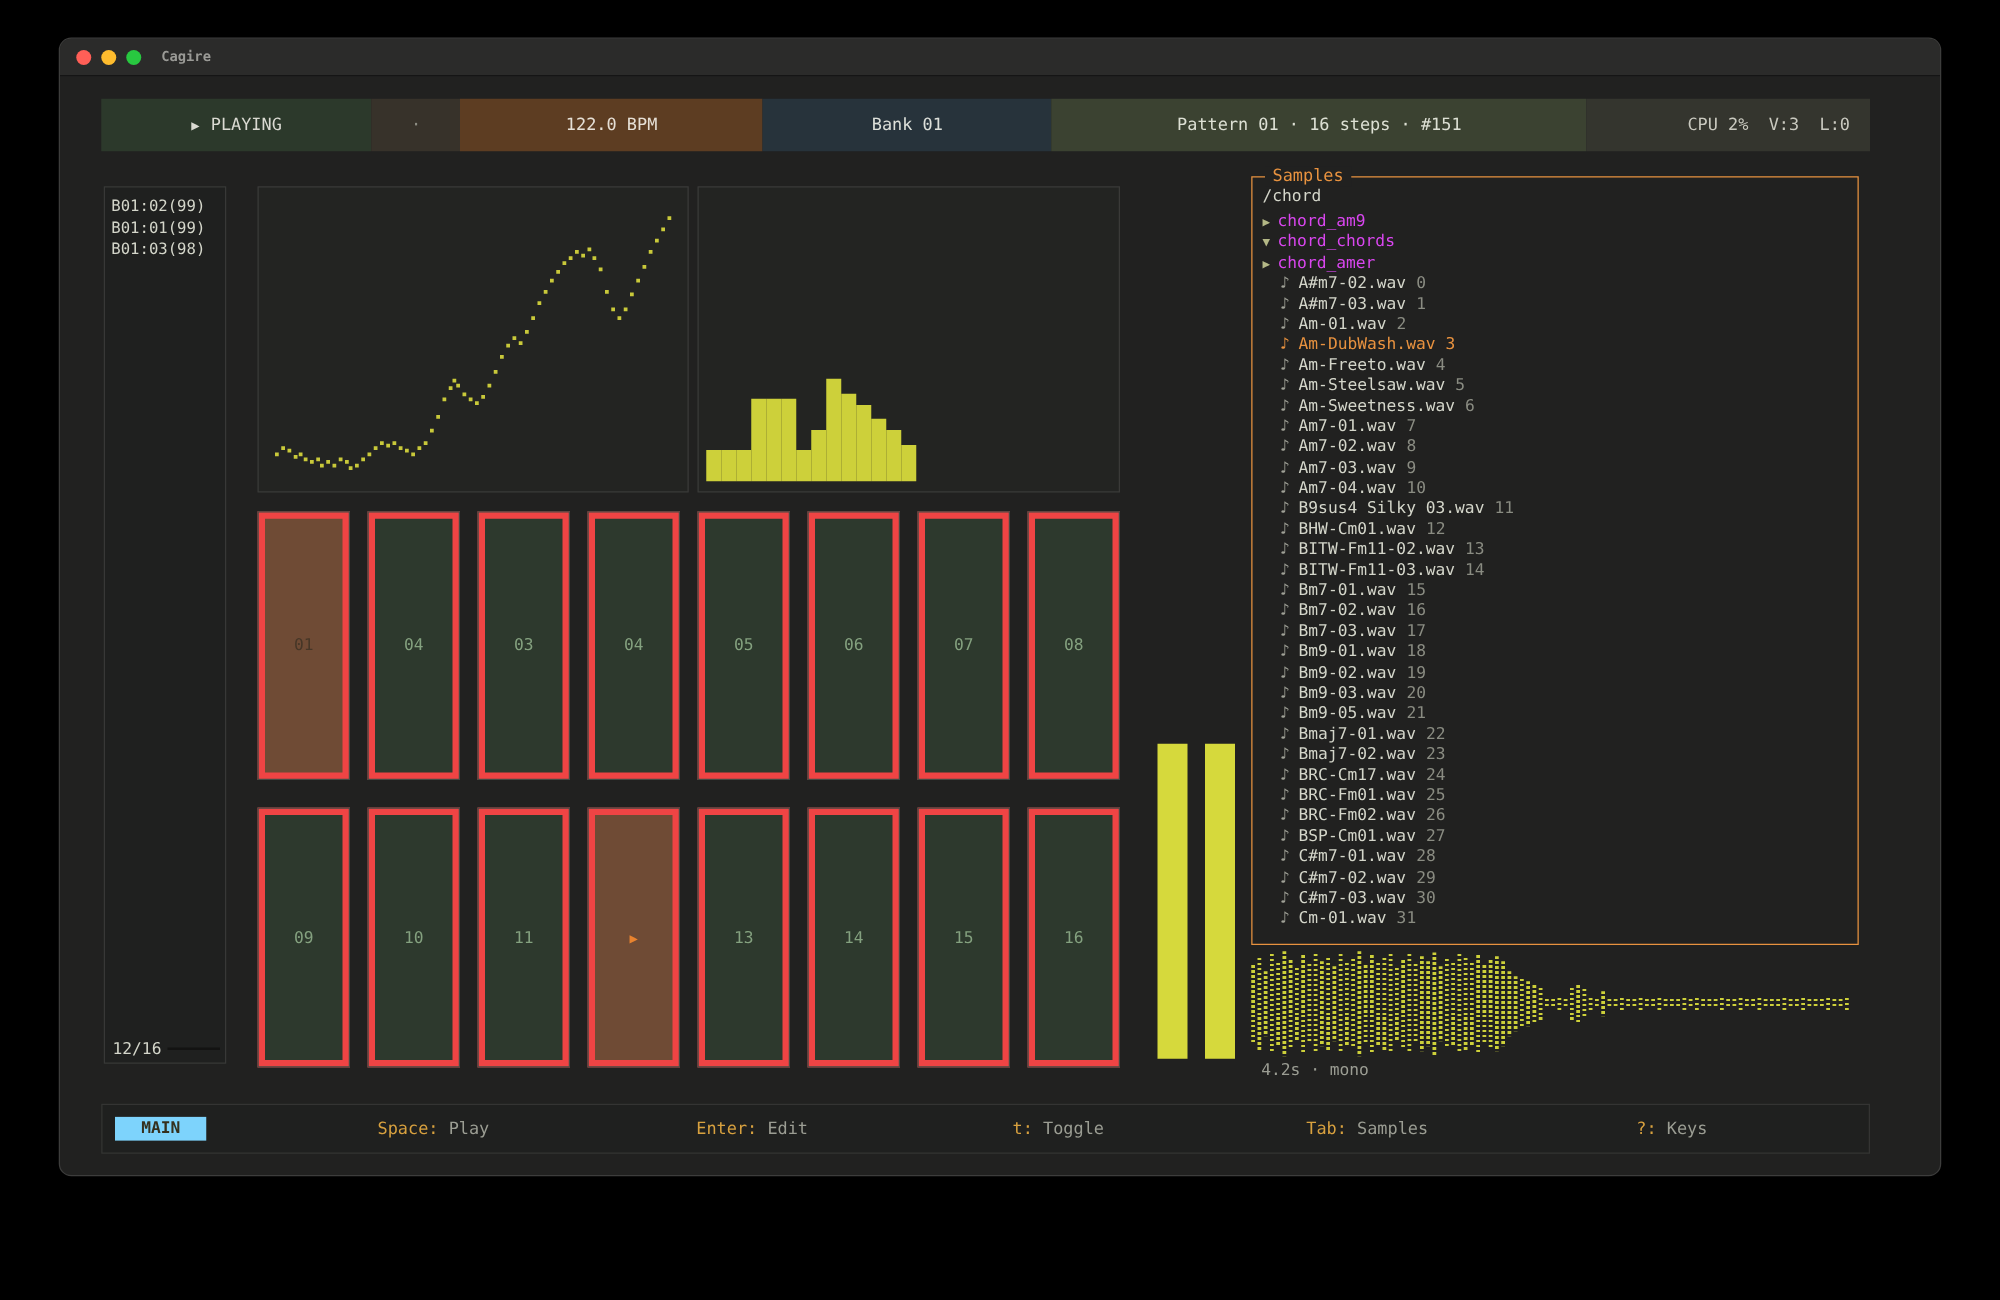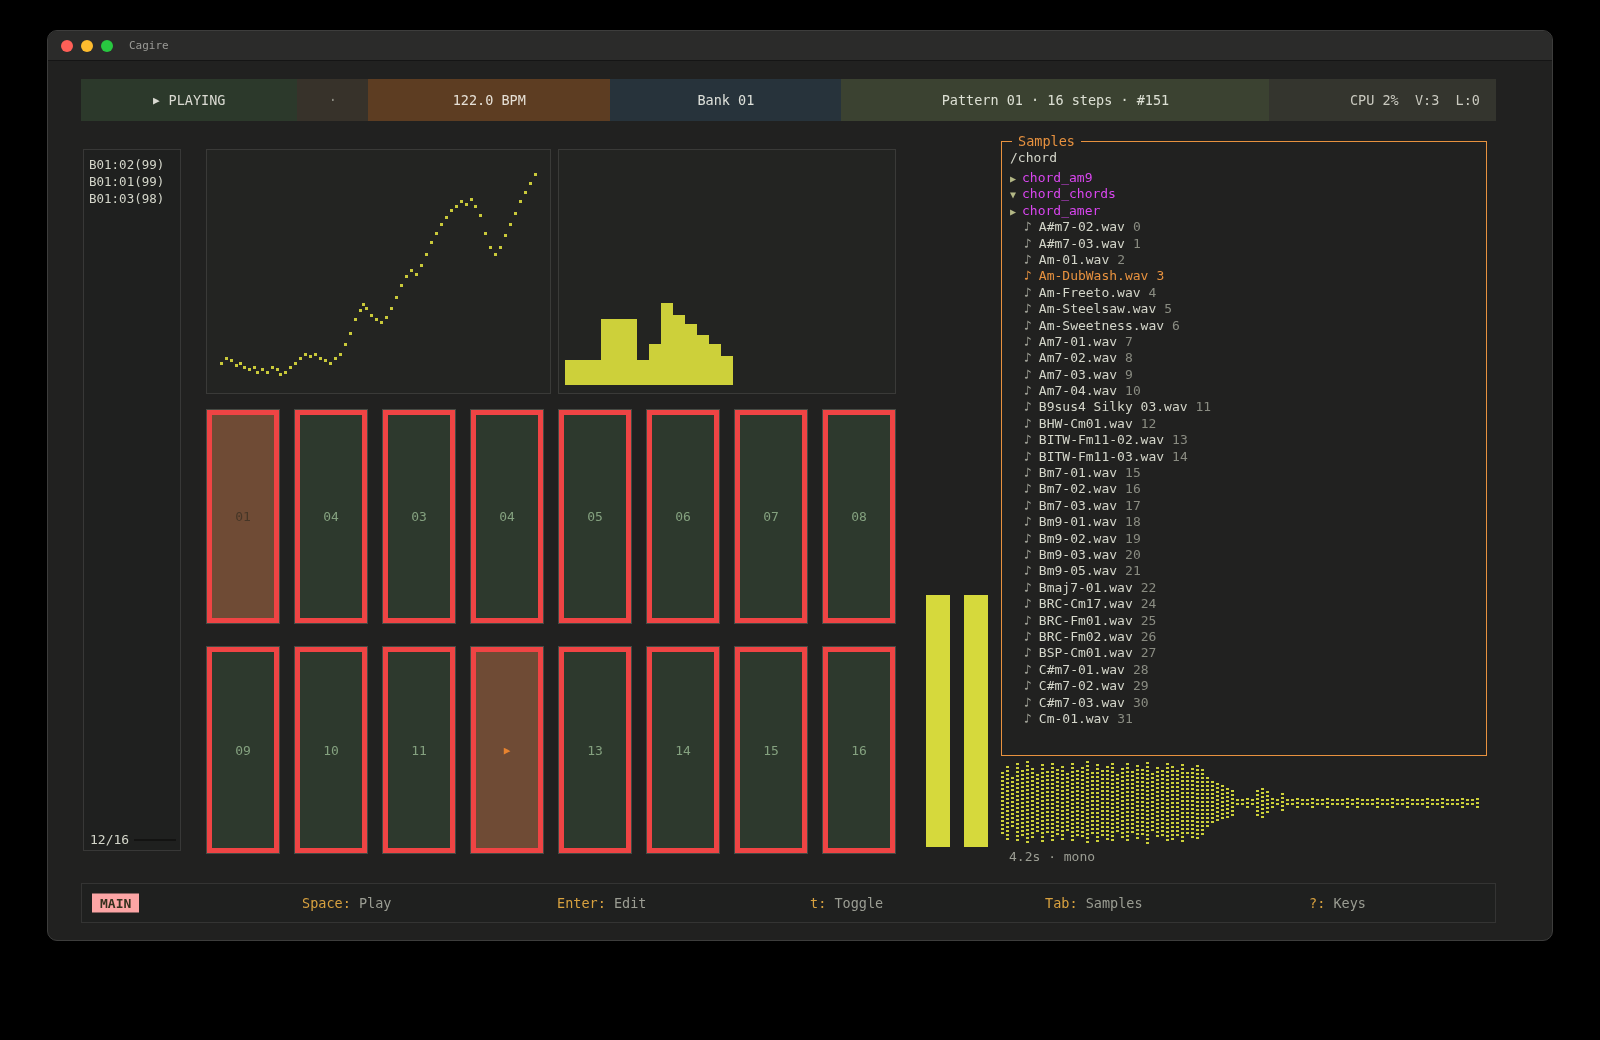--- a/index.html
+++ b/index.html
@@ -3,21 +3,21 @@
 <meta charset="utf-8">
 <style>
   *{box-sizing:border-box;margin:0;padding:0}
   html,body{width:1600px;height:1040px;background:#000;font-family:"DejaVu Sans Mono","Liberation Mono",monospace;}
   .screen{position:relative;width:1600px;height:1040px;background:#000;overflow:hidden}
   .window{position:absolute;left:47px;top:30px;width:1506px;height:911px;background:#212120;border:1px solid #3d3d3c;border-radius:10px;box-shadow:0 24px 70px rgba(0,0,0,.75);overflow:hidden}
   .titlebar{position:absolute;left:0;top:0;right:0;height:30px;background:#2b2b2a;border-bottom:1px solid #151515;display:flex;align-items:center}
   .lights{display:flex;gap:8px;padding-left:13px}
   .light{width:12px;height:12px;border-radius:50%}
   .l-red{background:#ff5f57}.l-yellow{background:#febc2e}.l-green{background:#28c840}
-  .win-title{margin-left:16px;font-size:11px;font-weight:normal;color:#9a9a96}
+  .win-title{margin-left:16px;font-size:11px;font-weight:bold;color:#9a9a96}
 
   .statusbar{position:absolute;left:33px;top:48px;width:1415px;height:42px;display:flex;font-size:13.5px;color:#dadad2}
   .seg{display:flex;align-items:center;justify-content:center;height:100%;white-space:pre}
   .seg-transport{width:220px;background:#2c392b}
   .seg-transport .play-ic{margin-right:9px;font-size:11px}
   .seg-dot{width:72px;background:#37322a;color:#8d8d83}
   .seg-bpm{width:246px;background:#5d3d22;color:#e6e0d6}
   .seg-bank{width:235px;background:#27333b;color:#dde0da}
   .seg-pattern{width:435px;background:#3b4231;color:#dde0d4}
   .seg-cpu{width:230px;background:#34352e;justify-content:flex-end;padding-right:16px;color:#c9c9bf}
@@ -56,21 +56,21 @@
   .note{color:#9fa096;margin-right:7px}
   .file .name{color:#d4d6ca}
   .idx{color:#8a8c82;margin-left:8px}
   .row.sel .name,.row.sel .note,.row.sel .idx{color:#e8923f}
 
   .waveform{position:absolute;left:953px;top:728px;width:492px;height:88px;display:flex;align-items:center}
   .wcol{width:3px;margin-right:2px;background-image:repeating-linear-gradient(to bottom,#cdd03a 0 2px,transparent 2px 4px)}
   .wave-caption{position:absolute;left:961px;top:818px;font-size:13px;color:#9b9d93}
 
   .hotkeys{position:absolute;left:33px;top:852px;width:1415px;height:40px;border:1px solid #343433;background:#1f201f}
-  .mode-badge{position:absolute;left:10px;top:50%;transform:translateY(-50%);background:#fca5a5;color:#35301e;font-size:13px;font-weight:bold;padding:2px 8px}
+  .mode-badge{position:absolute;left:10px;top:50%;transform:translateY(-50%);background:#7dd3fc;color:#35301e;font-size:13px;font-weight:bold;padding:2px 21px}
   .hk{position:absolute;top:50%;transform:translateY(-50%);font-size:13.5px;white-space:pre}
   .hk .key{color:#d8a13f}
   .hk .lbl{color:#9b9d93}
 </style>
 </head>
 <body>
 
 <div class="screen">
   <div class="window">
 
@@ -268,20 +268,21 @@
           <div class="row file"><span class="note">♪</span><span class="name">BITW-Fm11-02.wav</span><span class="idx">13</span></div>
           <div class="row file"><span class="note">♪</span><span class="name">BITW-Fm11-03.wav</span><span class="idx">14</span></div>
           <div class="row file"><span class="note">♪</span><span class="name">Bm7-01.wav</span><span class="idx">15</span></div>
           <div class="row file"><span class="note">♪</span><span class="name">Bm7-02.wav</span><span class="idx">16</span></div>
           <div class="row file"><span class="note">♪</span><span class="name">Bm7-03.wav</span><span class="idx">17</span></div>
           <div class="row file"><span class="note">♪</span><span class="name">Bm9-01.wav</span><span class="idx">18</span></div>
           <div class="row file"><span class="note">♪</span><span class="name">Bm9-02.wav</span><span class="idx">19</span></div>
           <div class="row file"><span class="note">♪</span><span class="name">Bm9-03.wav</span><span class="idx">20</span></div>
           <div class="row file"><span class="note">♪</span><span class="name">Bm9-05.wav</span><span class="idx">21</span></div>
           <div class="row file"><span class="note">♪</span><span class="name">Bmaj7-01.wav</span><span class="idx">22</span></div>
+          <div class="row file"><span class="note">♪</span><span class="name">Bmaj7-02.wav</span><span class="idx">23</span></div>
           <div class="row file"><span class="note">♪</span><span class="name">BRC-Cm17.wav</span><span class="idx">24</span></div>
           <div class="row file"><span class="note">♪</span><span class="name">BRC-Fm01.wav</span><span class="idx">25</span></div>
           <div class="row file"><span class="note">♪</span><span class="name">BRC-Fm02.wav</span><span class="idx">26</span></div>
           <div class="row file"><span class="note">♪</span><span class="name">BSP-Cm01.wav</span><span class="idx">27</span></div>
           <div class="row file"><span class="note">♪</span><span class="name">C#m7-01.wav</span><span class="idx">28</span></div>
           <div class="row file"><span class="note">♪</span><span class="name">C#m7-02.wav</span><span class="idx">29</span></div>
           <div class="row file"><span class="note">♪</span><span class="name">C#m7-03.wav</span><span class="idx">30</span></div>
           <div class="row file"><span class="note">♪</span><span class="name">Cm-01.wav</span><span class="idx">31</span></div>
         </div>
     </div>

